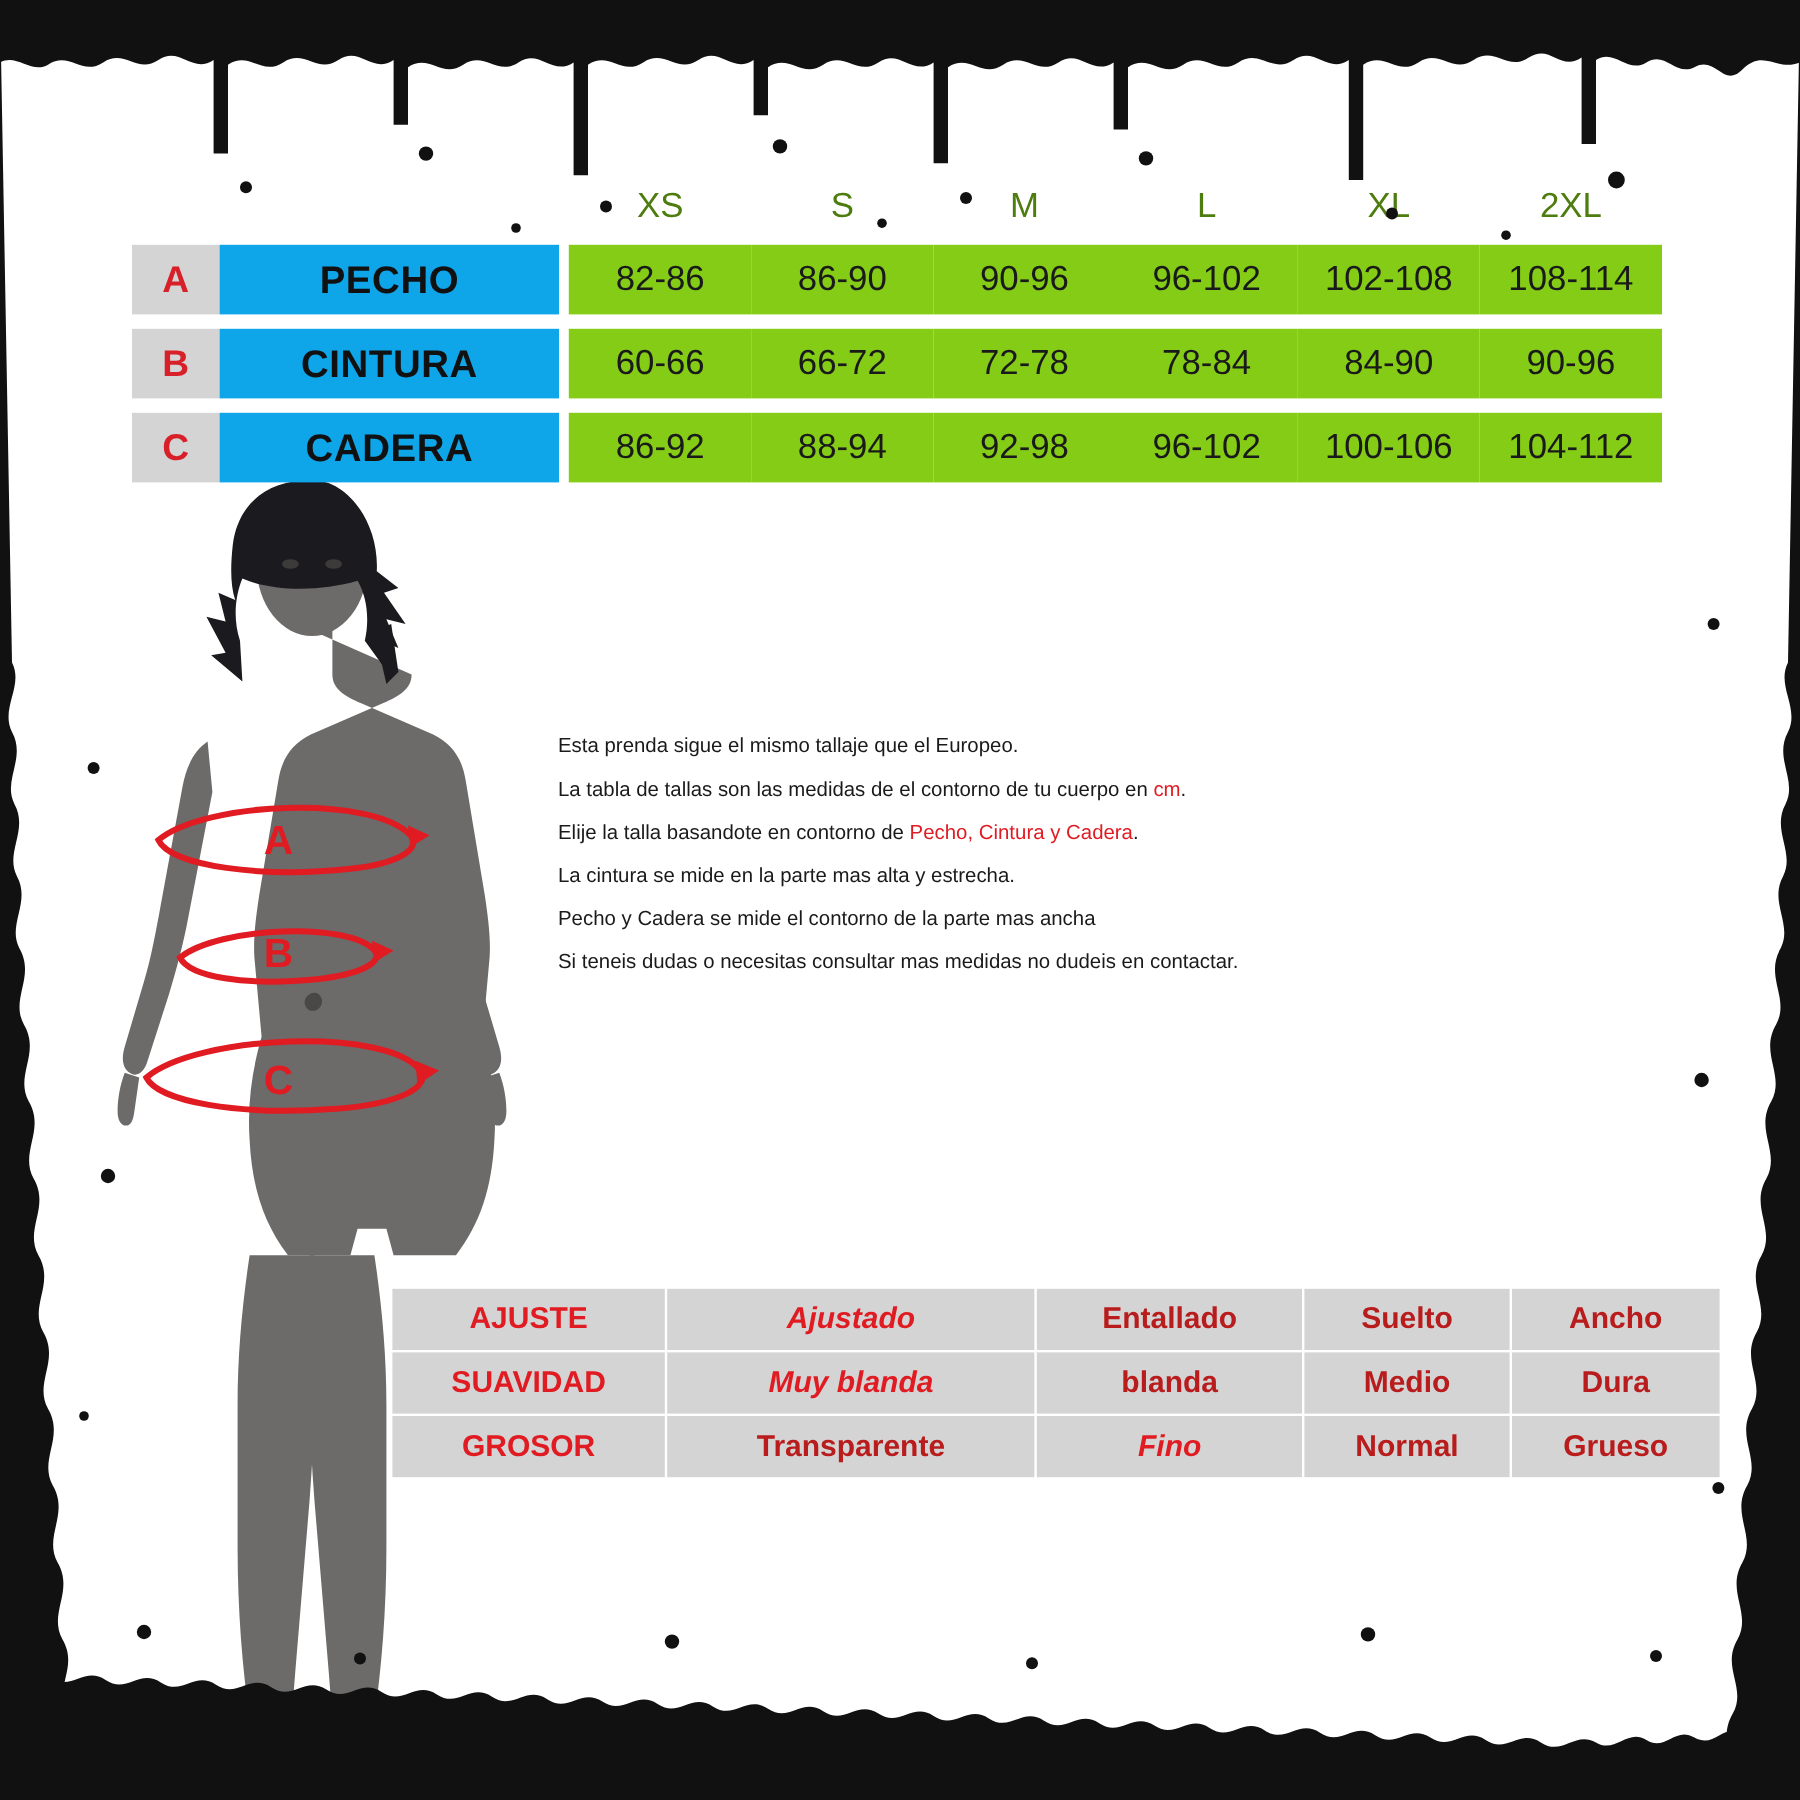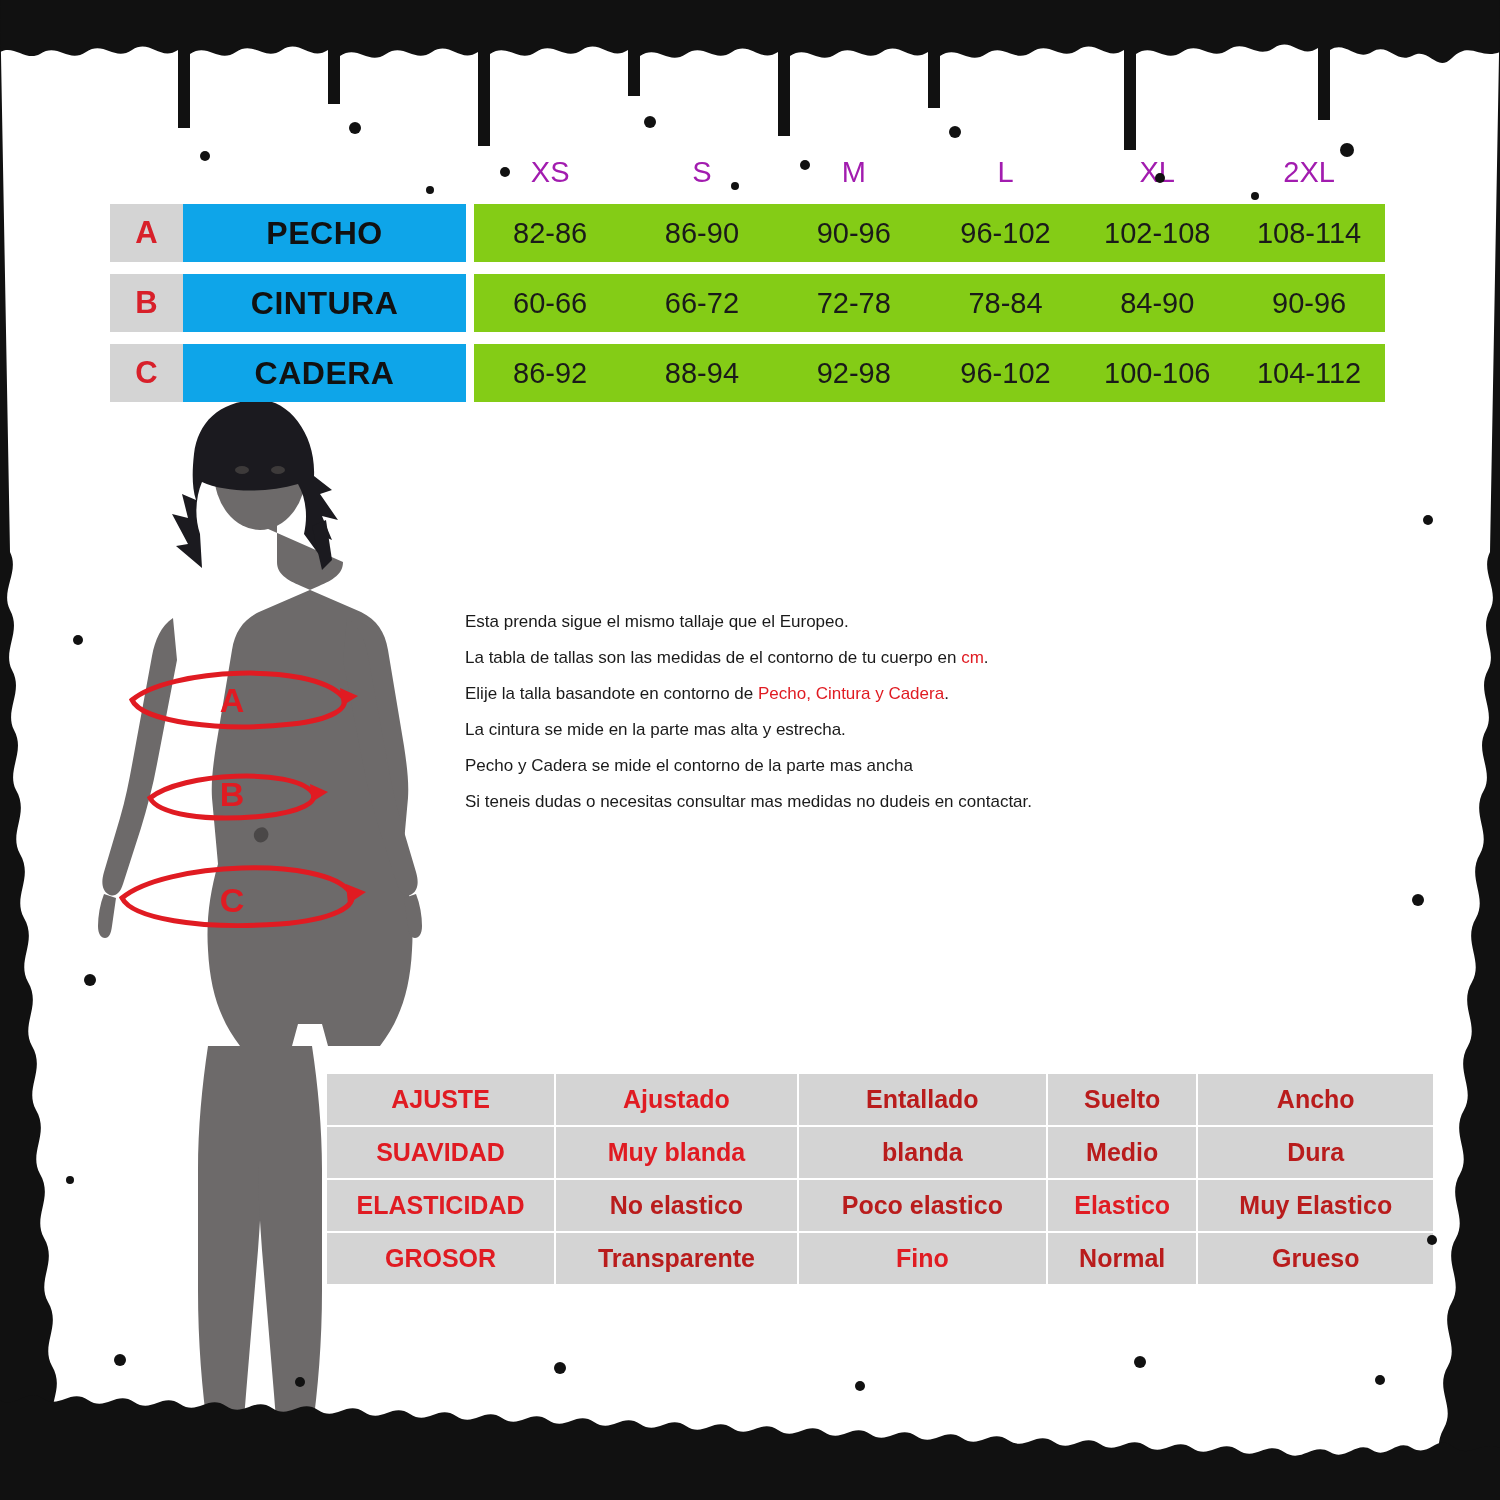--- a/index.html
+++ b/index.html
@@ -43,21 +43,21 @@
     font-size: 30px;
     color: #1a1a1a;
     background: #84cc16;
     font-weight: bold;
   }
   .size-table tr.head-row td, .size-table tr.head-row th {
     background: transparent;
     height: 40px;
   }
   .size-table .hdr {
-    color: #a21caf;
+    color: #4d7c0f;
     font-weight: bold;
     font-size: 31px;
   }
   .size-table td.letter {
     width: 72px;
     color: #d8202a;
     font-weight: bold;
     font-size: 31px;
     background: #d4d4d4;
   }
@@ -122,20 +122,21 @@
     color: #b91c1c;
     background: #d4d4d4;
     border: 2px solid #ffffff;
   }
   .attr-table td.key {
     color: #e01b22;
     width: 225px;
   }
   .attr-table td.on {
     color: #e01b22;
+    font-style: italic;
   }
 </style>
 </head>
 <body>
 
 <div class="page">
 
   <div class="grunge">
     <svg viewBox="0 0 1500 1500" preserveAspectRatio="none" xmlns="http://www.w3.org/2000/svg">
 
@@ -373,27 +374,20 @@
       <td>Ancho</td>
     </tr>
     <tr>
       <td class="key">SUAVIDAD</td>
       <td class="on">Muy blanda</td>
       <td>blanda</td>
       <td>Medio</td>
       <td>Dura</td>
     </tr>
     <tr>
-      <td class="key">ELASTICIDAD</td>
-      <td>No elastico</td>
-      <td>Poco elastico</td>
-      <td class="on">Elastico</td>
-      <td>Muy Elastico</td>
-    </tr>
-    <tr>
       <td class="key">GROSOR</td>
       <td>Transparente</td>
       <td class="on">Fino</td>
       <td>Normal</td>
       <td>Grueso</td>
     </tr>
   </tbody>
     </table>
 
 </div>

